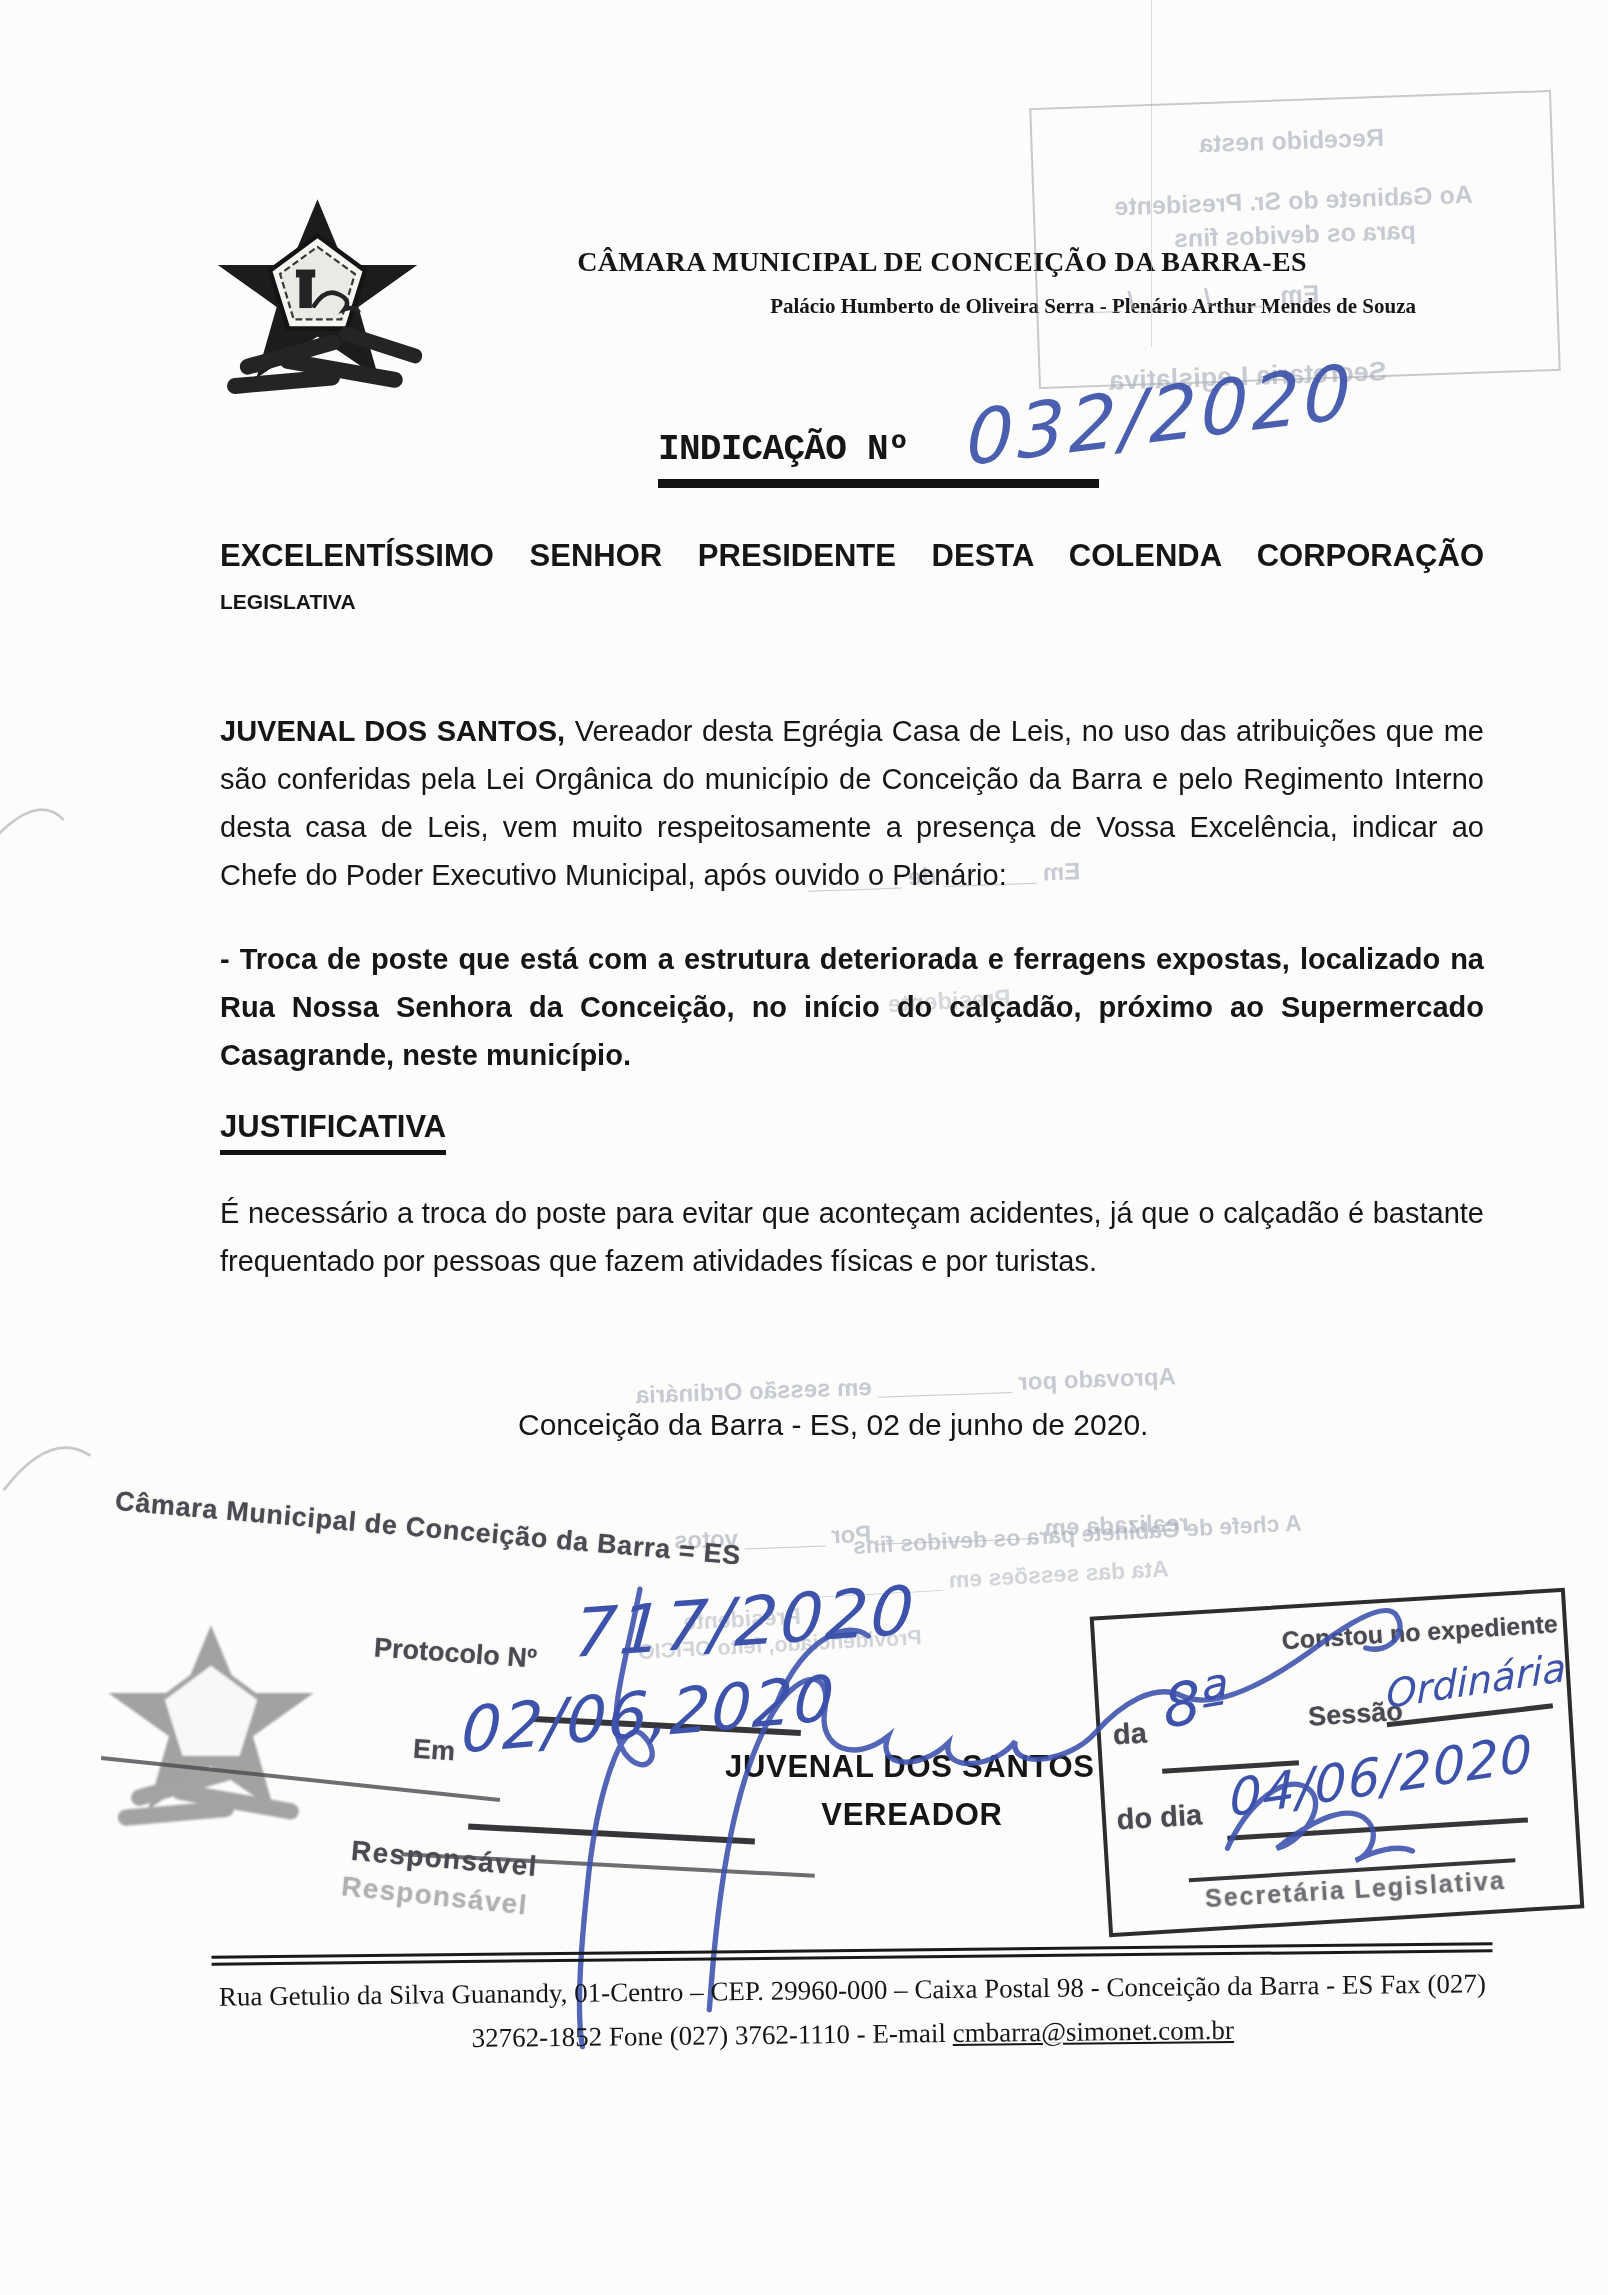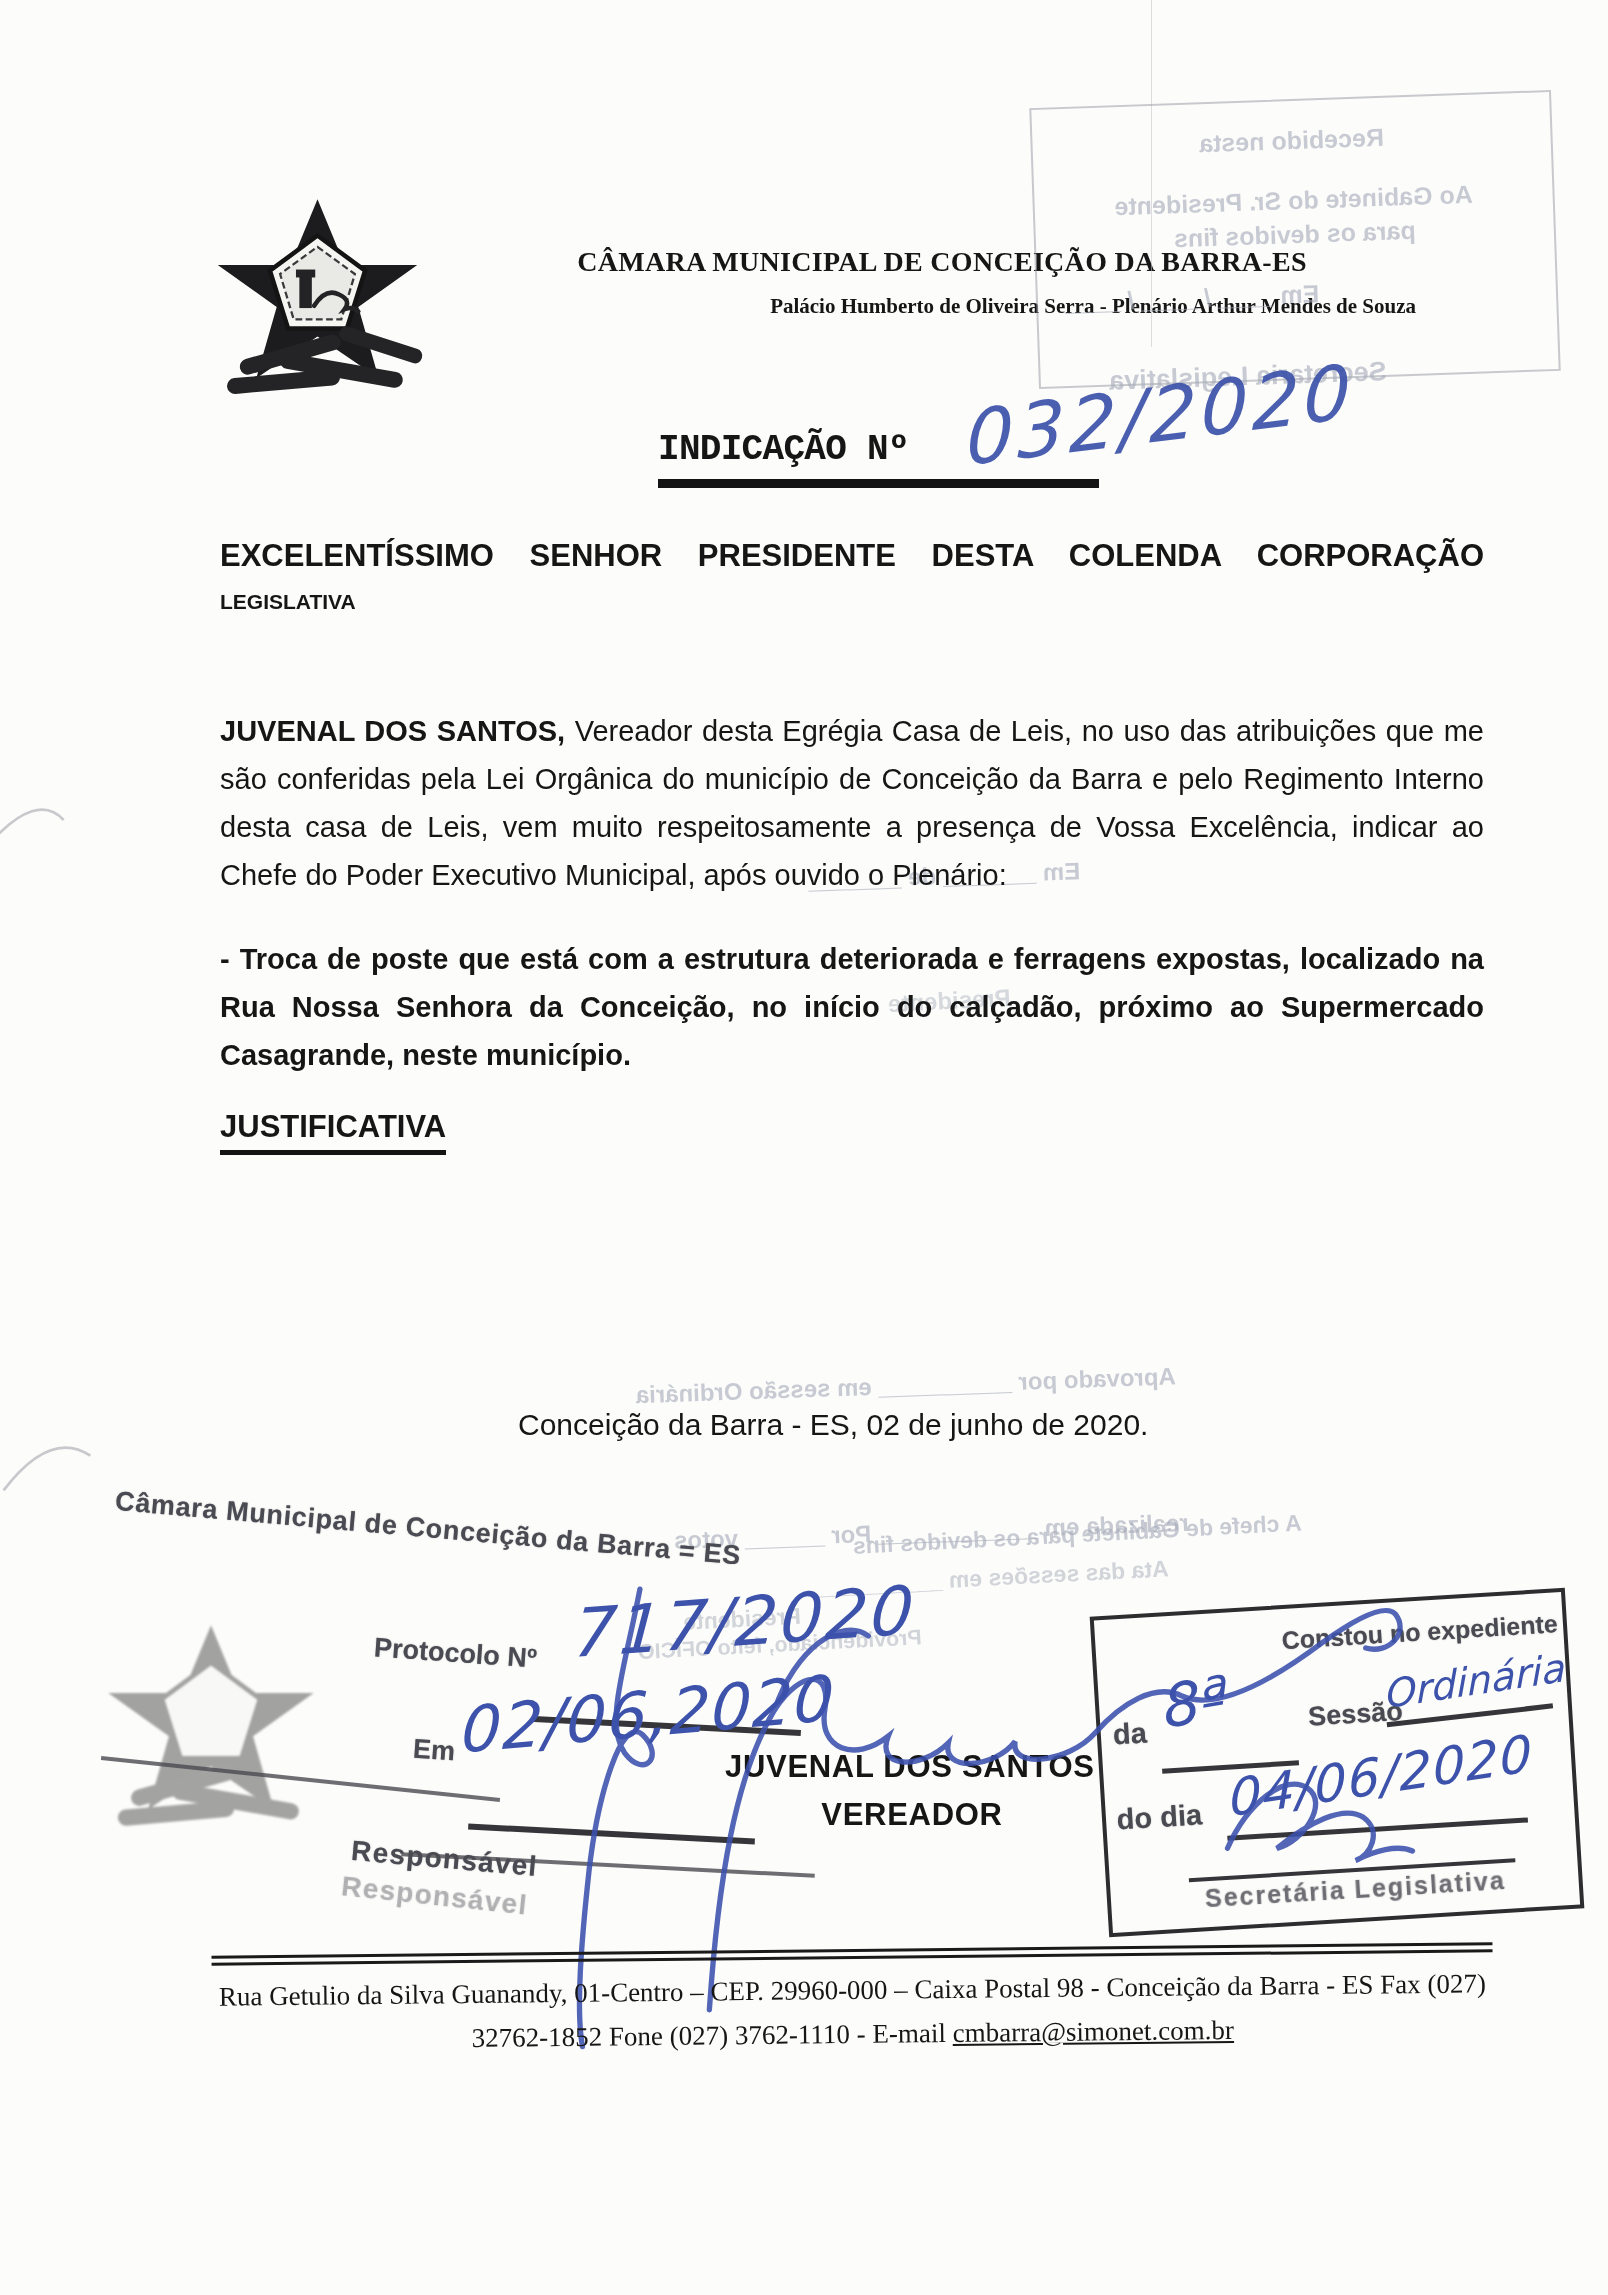--- a/index.html
+++ b/index.html
@@ -134,20 +134,21 @@
 
   <div class="abs bleed" style="left:808px;top:862px;font-size:24px;transform:scaleX(-1) rotate(2deg);">Em _______ de _______</div>
   <div class="abs bleed" style="left:888px;top:987px;font-size:24px;transform:scaleX(-1) rotate(3deg);opacity:.45;">Presidente</div>
 
   <p class="abs para p1"><span class="lead">JUVENAL DOS SANTOS,</span><span> Vereador desta Egrégia Casa de Leis, no uso das atribuições que me são conferidas pela Lei Orgânica do município de Conceição da Barra e pelo Regimento Interno desta casa de Leis, vem muito respeitosamente a presença de Vossa Excelência, indicar ao Chefe do Poder Executivo Municipal, após ouvido o Plenário:</span></p>
 
   <p class="abs para p2">- Troca de poste que está com a estrutura deteriorada e ferragens expostas, localizado na Rua Nossa Senhora da Conceição, no início do calçadão, próximo ao Supermercado Casagrande, neste município.</p>
 
   <div class="abs just-head">JUSTIFICATIVA</div>
 
+  <p class="abs para p3">É necessário a troca do poste para evitar que aconteçam acidentes, já que o calçadão é bastante frequentado por pessoas que fazem atividades físicas e por turistas.</p>
 
   <div class="abs bleed" style="left:334px;top:1377px;width:842px;font-size:24px;transform:scaleX(-1) rotate(2deg);">Aprovado por __________ em sessão Ordinária</div>
   <div class="abs bleed" style="left:321px;top:1524px;width:868px;font-size:24px;transform:scaleX(-1) rotate(2deg);">realizada em ____________ Por ______ votos</div>
 
   <div class="abs dateline">Conceição da Barra - ES, 02 de junho de 2020.</div>
 
   <div class="abs bleed" style="left:554px;top:1529px;width:748px;font-size:23px;transform:scaleX(-1) rotate(3deg);">A chefe de Gabinete para os devidos fins</div>
   <div class="abs bleed" style="left:568px;top:1571px;width:601px;font-size:23px;transform:scaleX(-1) rotate(3deg);opacity:.5;">Ata das sessões em __________</div>
   <div class="abs bleed" style="left:601px;top:1608px;width:200px;font-size:23px;transform:scaleX(-1) rotate(3deg);opacity:.5;">Presidente</div>
   <div class="abs bleed" style="left:548px;top:1635px;width:374px;font-size:21.4px;transform:scaleX(-1) rotate(3deg);opacity:.5;">Providenciado, feito OFÍCIO</div>

